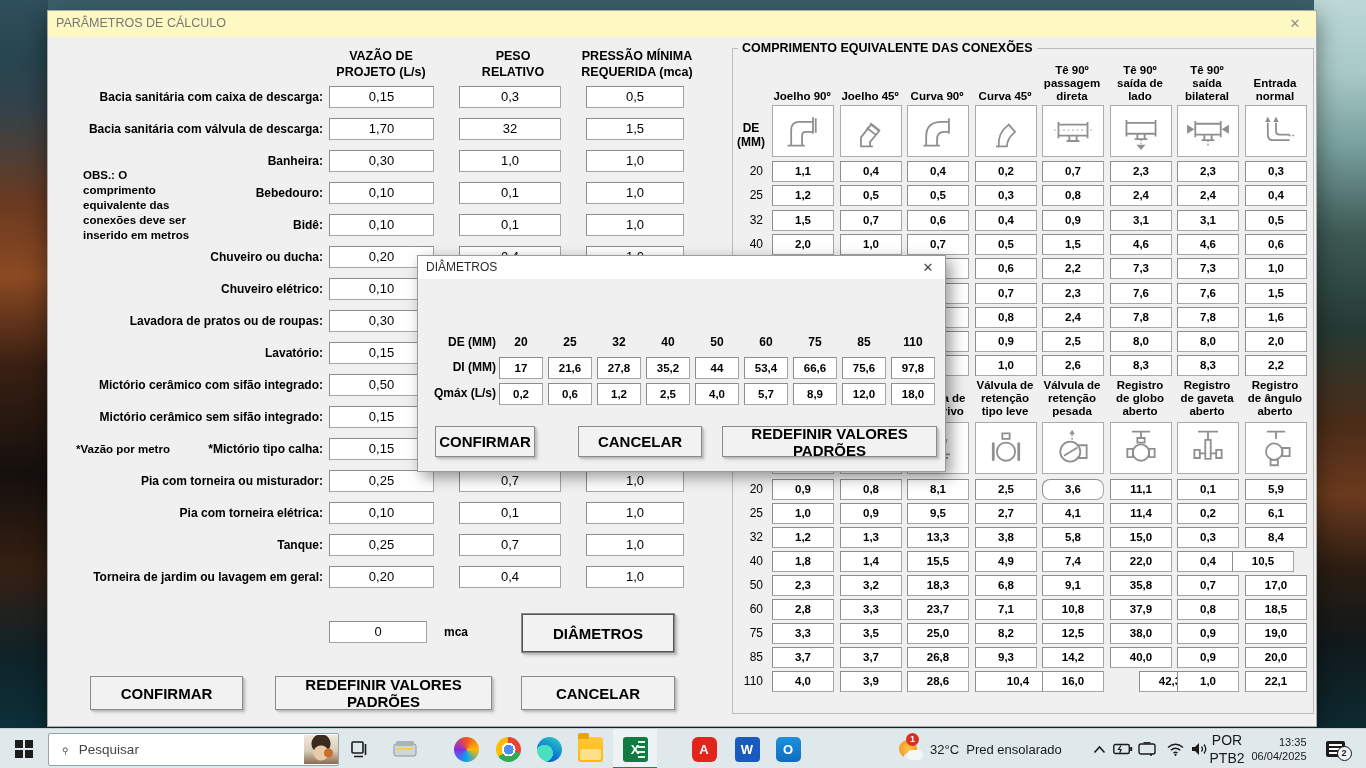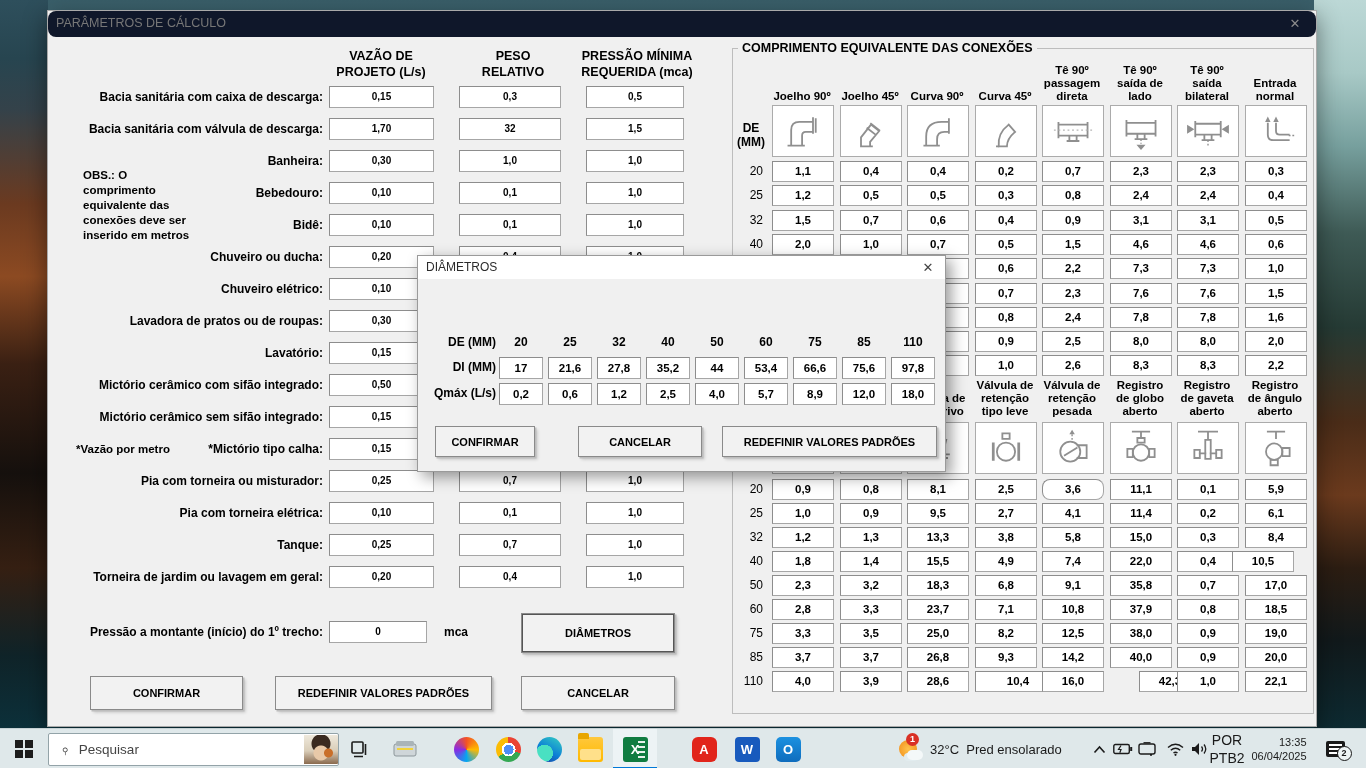--- a/index.html
+++ b/index.html
@@ -10,36 +10,36 @@
       #8fb9b6 30%,#40606b 45%,#253c40 60%,#162325 75%,#0e3c48 92%,#0b323d 100%);}
   .wp-left{position:absolute;left:0;top:0;width:48px;height:728px;
     background:linear-gradient(180deg,#2e4f5c 0%,#274550 8%,#34424a 15%,#6b3a20 28%,
       #8c4a22 38%,#3a2013 50%,#15100d 65%,#351f12 78%,#0f2328 90%,#0c303a 100%);}
   .wp-right{position:absolute;right:0;top:0;width:52px;height:728px;
     background:linear-gradient(180deg,#bcd8d6 0%,#a8c9c6 10%,#77a09e 20%,#3e5a55 32%,
       #253a34 45%,#4a2c18 58%,#6b3a1d 68%,#2c1d12 78%,#11191b 88%,#0d2a31 100%);}
   
   .win{position:absolute;left:47px;top:10px;width:1268px;height:715px;background:#f0f0f0;
     border:1px solid #a9a9a9;box-shadow:0 6px 22px rgba(0,0,0,.45);z-index:10;}
-  .titlebar{position:absolute;left:0;top:0;right:0;height:26px;background:#0f172a;border-radius:8px;}
+  .titlebar{position:absolute;left:0;top:0;right:0;height:26px;background:#fef9c3;}
   .title-text{position:absolute;left:8px;top:5px;font-size:12.5px;color:#777;}
   .close-x{position:absolute;top:3px;width:22px;height:20px;text-align:center;line-height:20px;
     color:#8b8b8b;font-size:13px;cursor:default;}
   .pre{white-space:pre-line;}
   .colhead{position:absolute;font-size:12.5px;font-weight:700;color:#000;text-align:center;line-height:1.25;}
   .row-label{position:absolute;left:0;width:275px;text-align:right;font-size:12px;font-weight:700;
     color:#000;line-height:22px;height:22px;overflow:hidden;white-space:nowrap;}
   .field{position:absolute;height:20px;background:#fff;border:1px solid #a6a6a6;
     border-top-color:#8d8d8d;border-left-color:#8d8d8d;text-align:center;line-height:20px;
-    font-size:10px;font-weight:700;color:#000;}
+    font-size:13px;font-weight:400;color:#000;}
   .f1{left:281px;width:103px;} .f2{left:411px;width:100px;} .f3{left:538px;width:96px;}
   .note{position:absolute;font-size:11.5px;font-weight:700;color:#000;line-height:1.3;}
   .btn{position:absolute;background:#f2f2f2;border:1px solid #8a8a8a;
     box-shadow:1.5px 1.5px 0 #bdbdbd,2.5px 2.5px 3px rgba(0,0,0,.18);
-    font-family:"Liberation Sans",sans-serif;font-size:11px;font-weight:700;color:#000;
+    font-family:"Liberation Sans",sans-serif;font-size:15px;font-weight:700;color:#000;
     display:flex;align-items:center;justify-content:center;text-align:center;cursor:default;}
   .btn-default{box-shadow:inset 0 0 0 1px #555,1.5px 1.5px 0 #bdbdbd,2.5px 2.5px 3px rgba(0,0,0,.18);}
   
   .frame{position:absolute;left:684px;top:37px;width:580px;height:664px;border:1px solid #bdbdbd;}
   .frame-title{position:absolute;top:-8px;left:5px;background:#f0f0f0;padding:0 4px;
     font-size:12.5px;font-weight:700;color:#000;white-space:nowrap;}
   .col-head{position:absolute;width:66px;display:flex;align-items:flex-end;justify-content:center;
     text-align:center;font-size:11.5px;font-weight:700;line-height:1.12;color:#000;}
   .icon-box{position:absolute;width:60px;height:50px;background:#fff;border:1px solid #ababab;
     display:flex;align-items:center;justify-content:center;}
@@ -193,21 +193,20 @@
       <div class="field f2" style="top: 555px;">0,4</div>
       <div class="field f3" style="top: 555px;">1,0</div>
     </div>
 
   <div class="note pre" style="left:35px;top:157px;width:120px;">OBS.: O comprimento
 equivalente das
 conexões deve ser
 inserido em metros</div>
   <div class="note" style="left:28px;top:431px;">*Vazão por metro</div>
 
-  <div class="row-label" style="top:610px;">Pressão a montante (início) do 1º trecho:</div>
   <div class="field" style="left:281px;top:610px;width:96px;">0</div>
   <div class="note" style="left:396px;top:614px;font-size:12px;">mca</div>
   <div class="btn btn-default" style="left:473px;top:602px;width:152px;height:38px;">DIÂMETROS</div>
 
   <div class="btn" style="left:42px;top:665px;width:151px;height:32px;">CONFIRMAR</div>
   <div class="btn" style="left:227px;top:665px;width:215px;height:32px;">REDEFINIR VALORES PADRÕES</div>
   <div class="btn" style="left:473px;top:665px;width:152px;height:32px;">CANCELAR</div>
 
   <div class="frame">
     <div class="frame-title">COMPRIMENTO EQUIVALENTE DAS CONEXÕES</div>

